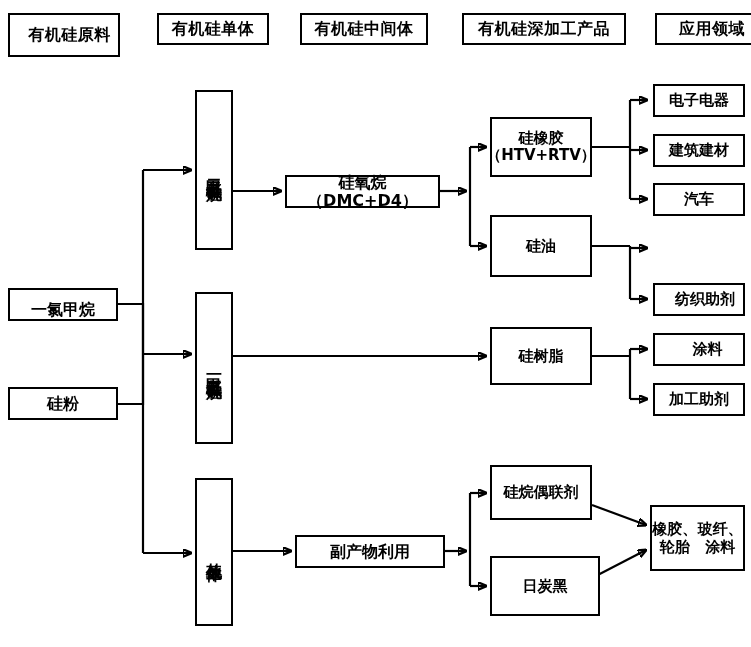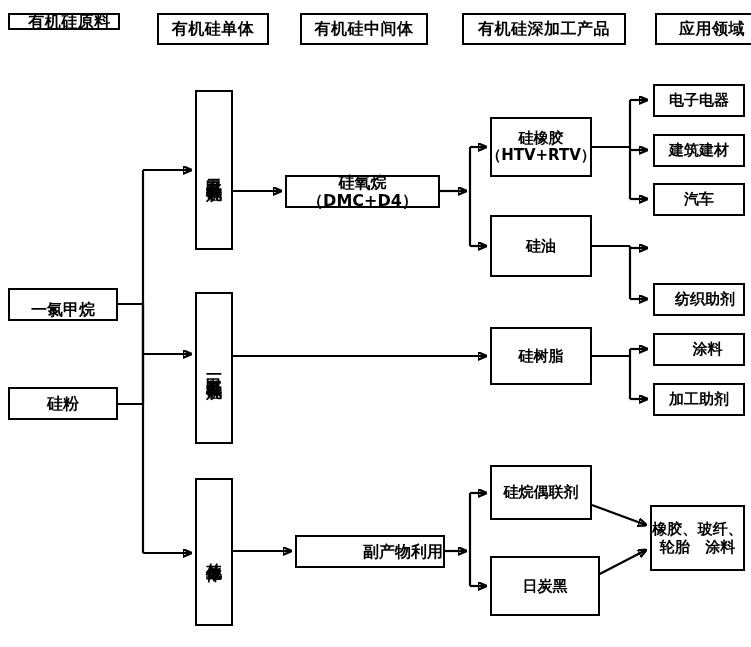--- a/index.html
+++ b/index.html
@@ -21,21 +21,21 @@
   .hdr{font-size:16px;font-weight:700;letter-spacing:0.5px;}
   .src{font-size:16px;font-weight:700;}
   .vert{
     writing-mode:vertical-rl;
     text-orientation:upright;
     font-size:16px;
     font-weight:700;
     letter-spacing:1px;
     line-height:1;
   }
-  .mid{font-size:16px;font-weight:700;justify-content:flex-end;}
+  .mid{font-size:16px;font-weight:700;}
   .deep{font-size:15px;font-weight:700;}
   .app{font-size:15px;font-weight:700;}
   .two{font-size:15px;font-weight:700;line-height:1.2;}
   svg.wires{position:absolute;left:0;top:0;width:751px;height:647px;z-index:1;}
   svg.wires line, svg.wires path, svg.wires polyline{stroke:#000;stroke-width:2.2;fill:none;}
 </style>
 </head>
 <body>
 
 <div id="canvas">
@@ -85,21 +85,21 @@
 
     <line x1="592" y1="356" x2="630" y2="356"></line>
     <line x1="630" y1="349" x2="630" y2="399"></line>
     <line x1="630" y1="349" x2="647" y2="349" marker-end="url(#ah)"></line>
     <line x1="630" y1="399" x2="647" y2="399" marker-end="url(#ah)"></line>
 
     <line x1="592" y1="505" x2="646" y2="525" marker-end="url(#ah)"></line>
     <line x1="592" y1="578" x2="646" y2="550" marker-end="url(#ah)"></line>
   </svg>
 
-  <div class="box hdr" style="left:8px;top:13px;width:112px;height:17px;padding-left:11px;">
+  <div class="box hdr" style="left:8px;top:13px;width:112px;height:44px;padding-left:11px;">
     <span>有机硅原料</span>
   </div>
   <div class="box hdr" style="left:157px;top:13px;width:112px;height:32px;">
     <span>有机硅单体</span>
   </div>
   <div class="box hdr" style="left:300px;top:13px;width:128px;height:32px;">
     <span>有机硅中间体</span>
   </div>
   <div class="box hdr" style="left:462px;top:13px;width:164px;height:32px;">
     <span>有机硅深加工产品</span>

